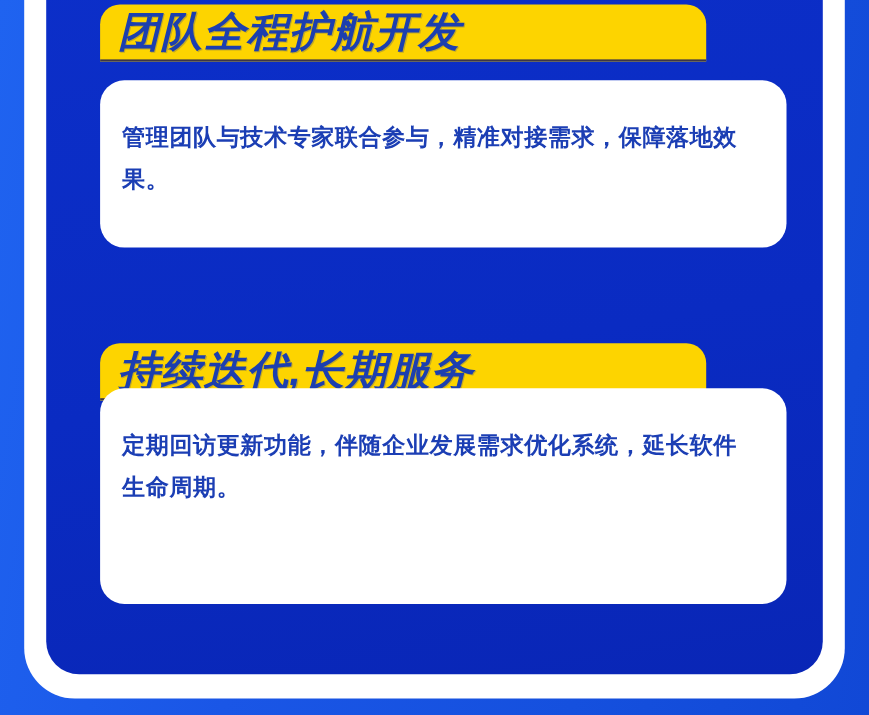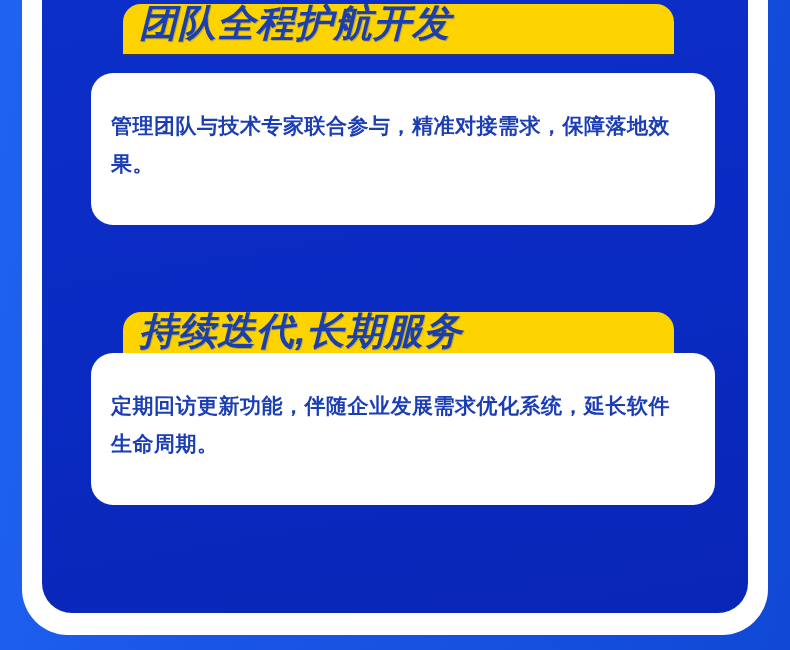--- a/index.html
+++ b/index.html
@@ -57,23 +57,22 @@
 
   .card-head {
     position: absolute;
     left: 49px;
     width: 551px;
     height: 52px;
     background: #FDD400;
     border-radius: 18px 18px 0 0;
     box-sizing: border-box;
     display: flex;
-    align-items: flex-start;
+    align-items: center;
     overflow: hidden;
-    margin-left: 32px;
   }
   .card-head::after {
     content: "";
     position: absolute;
     left: 0;
     right: 0;
     bottom: 0;
     height: 2px;
     background: #1A1A55;
     opacity: .85;
@@ -110,21 +109,21 @@
     color: #1B3EB4;
     letter-spacing: .5px;
   }
 
   
   #card-1 .card-head { top: 44px; }
   #card-1 .card-body { top: 113px; height: 152px; }
 
   
   #card-2 .card-head { top: 352px; }
-  #card-2 .card-body { top: 393px; height: 152px; }
+  #card-2 .card-body { top: 393px; height: 196px; }
 </style>
 </head>
 <body>
 
 <div id="poster">
 
   <div class="white-ring"></div>
 
   <div class="panel">
 

